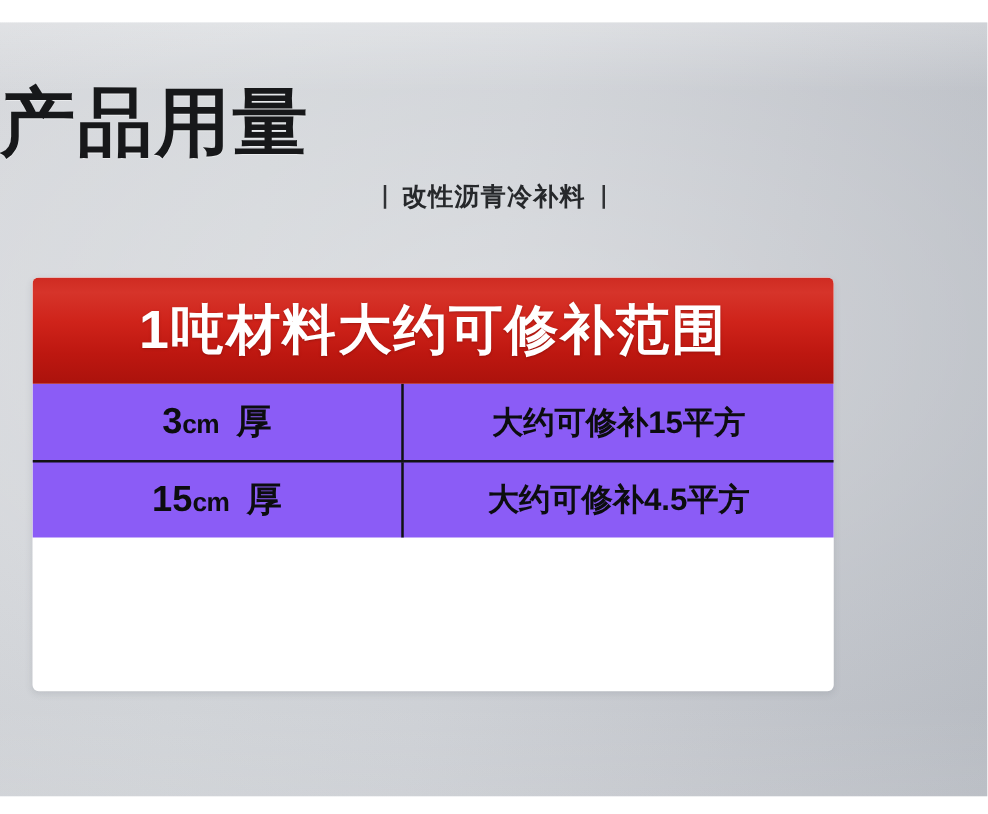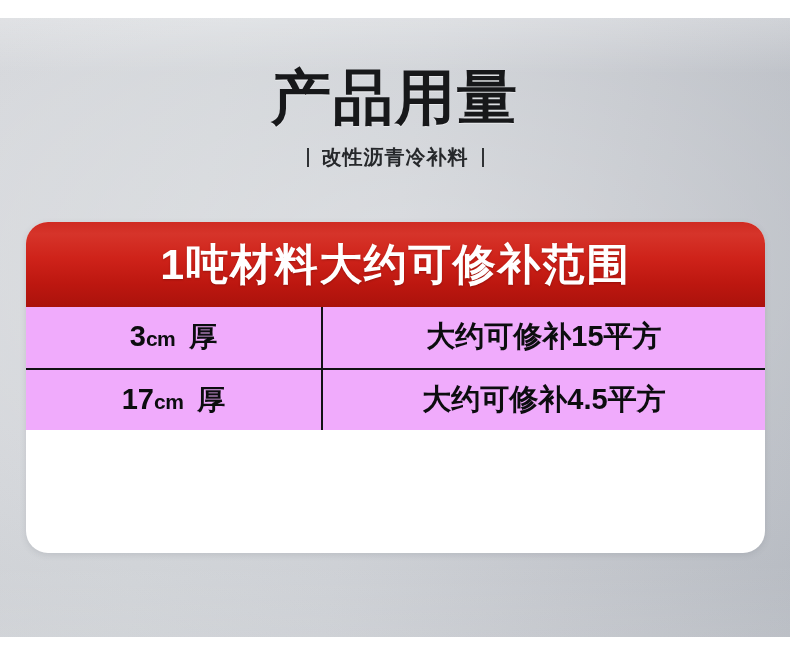--- a/index.html
+++ b/index.html
@@ -49,21 +49,21 @@
                 rgba(120,126,136,0.16) 100%);
     pointer-events: none;
   }
 
   
   .heading {
     position: absolute;
     left: 0;
     top: 66px;
     width: 790px;
-    text-align: center;
+    text-align: left;
     z-index: 4;
   }
   .title {
     font-size: 60px;
     font-weight: 700;
     letter-spacing: 2px;
     color: #17181a;
     line-height: 1.08;
     text-shadow: 0 1px 0 rgba(255,255,255,0.45);
   }
@@ -83,23 +83,23 @@
     width: 2px;
     height: 19px;
     background: #303235;
   }
 
   
   .card {
     position: absolute;
     left: 26px;
     top: 222px;
-    width: 739px;
+    width: 641px;
     height: 331px;
-    border-radius: 22px;
+    border-radius: 5px;
     background: #ffffff;
     overflow: hidden;
     z-index: 5;
     box-shadow: 0 2px 6px rgba(90,95,105,0.16);
   }
 
   .card-header {
     position: relative;
     height: 85px;
     background: linear-gradient(180deg,
@@ -125,21 +125,21 @@
   .table {
     width: 100%;
     border-collapse: collapse;
     table-layout: fixed;
   }
   .table tr { height: 61.5px; }
   .table td {
     border-bottom: 2px solid #111214;
     vertical-align: middle;
     padding: 0;
-    background: #f0abfc;
+    background: #8b5cf6;
   }
   .table tr:last-child td { border-bottom: none; }
   .table td.col-left {
     width: 296px;
     border-right: 2px solid #111214;
     text-align: center;
   }
   .table td.col-right {
     text-align: center;
   }
@@ -149,21 +149,21 @@
     color: #0c0d0f;
     font-weight: 700;
     white-space: nowrap;
   }
   .thk .num { font-size: 29px; font-weight: 700; letter-spacing: 0px; }
   .thk .unit { font-size: 21px; font-weight: 700; letter-spacing: -0.5px; }
   .thk .word { font-size: 28px; font-weight: 700; margin-left: 14px; }
 
   .area {
     display: inline-block;
-    font-size: 29px;
+    font-size: 25px;
     font-weight: 700;
     color: #0c0d0f;
     letter-spacing: 0px;
     white-space: nowrap;
   }
 </style>
 </head>
 <body>
 
 <div id="page">
@@ -193,21 +193,21 @@
               <span class="num">3</span><span class="unit">cm</span><span class="word">厚</span>
             </span>
           </td>
           <td class="col-right">
             <span class="area">大约可修补15平方</span>
           </td>
         </tr>
         <tr>
           <td class="col-left">
             <span class="thk">
-              <span class="num">17</span><span class="unit">cm</span><span class="word">厚</span>
+              <span class="num">15</span><span class="unit">cm</span><span class="word">厚</span>
             </span>
           </td>
           <td class="col-right">
             <span class="area">大约可修补4.5平方</span>
           </td>
         </tr>
       </tbody>
     </table>
 
   </div>

